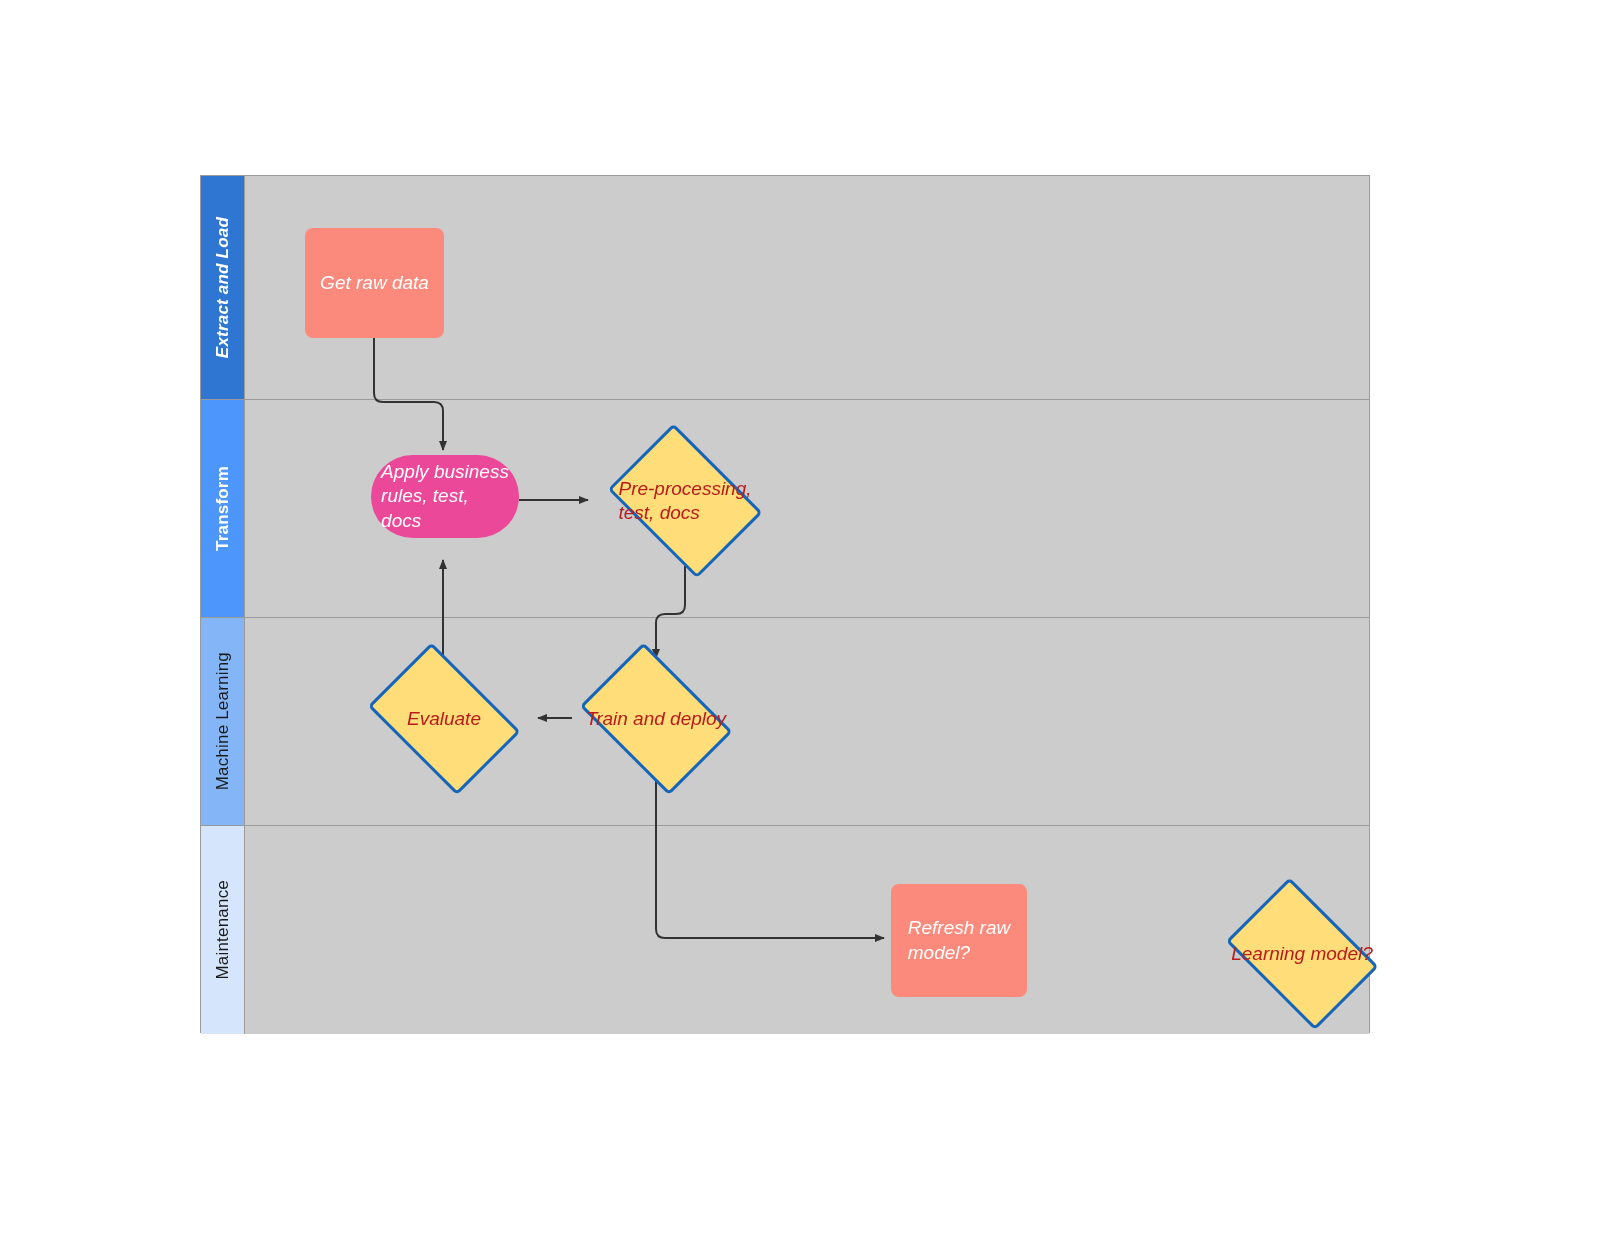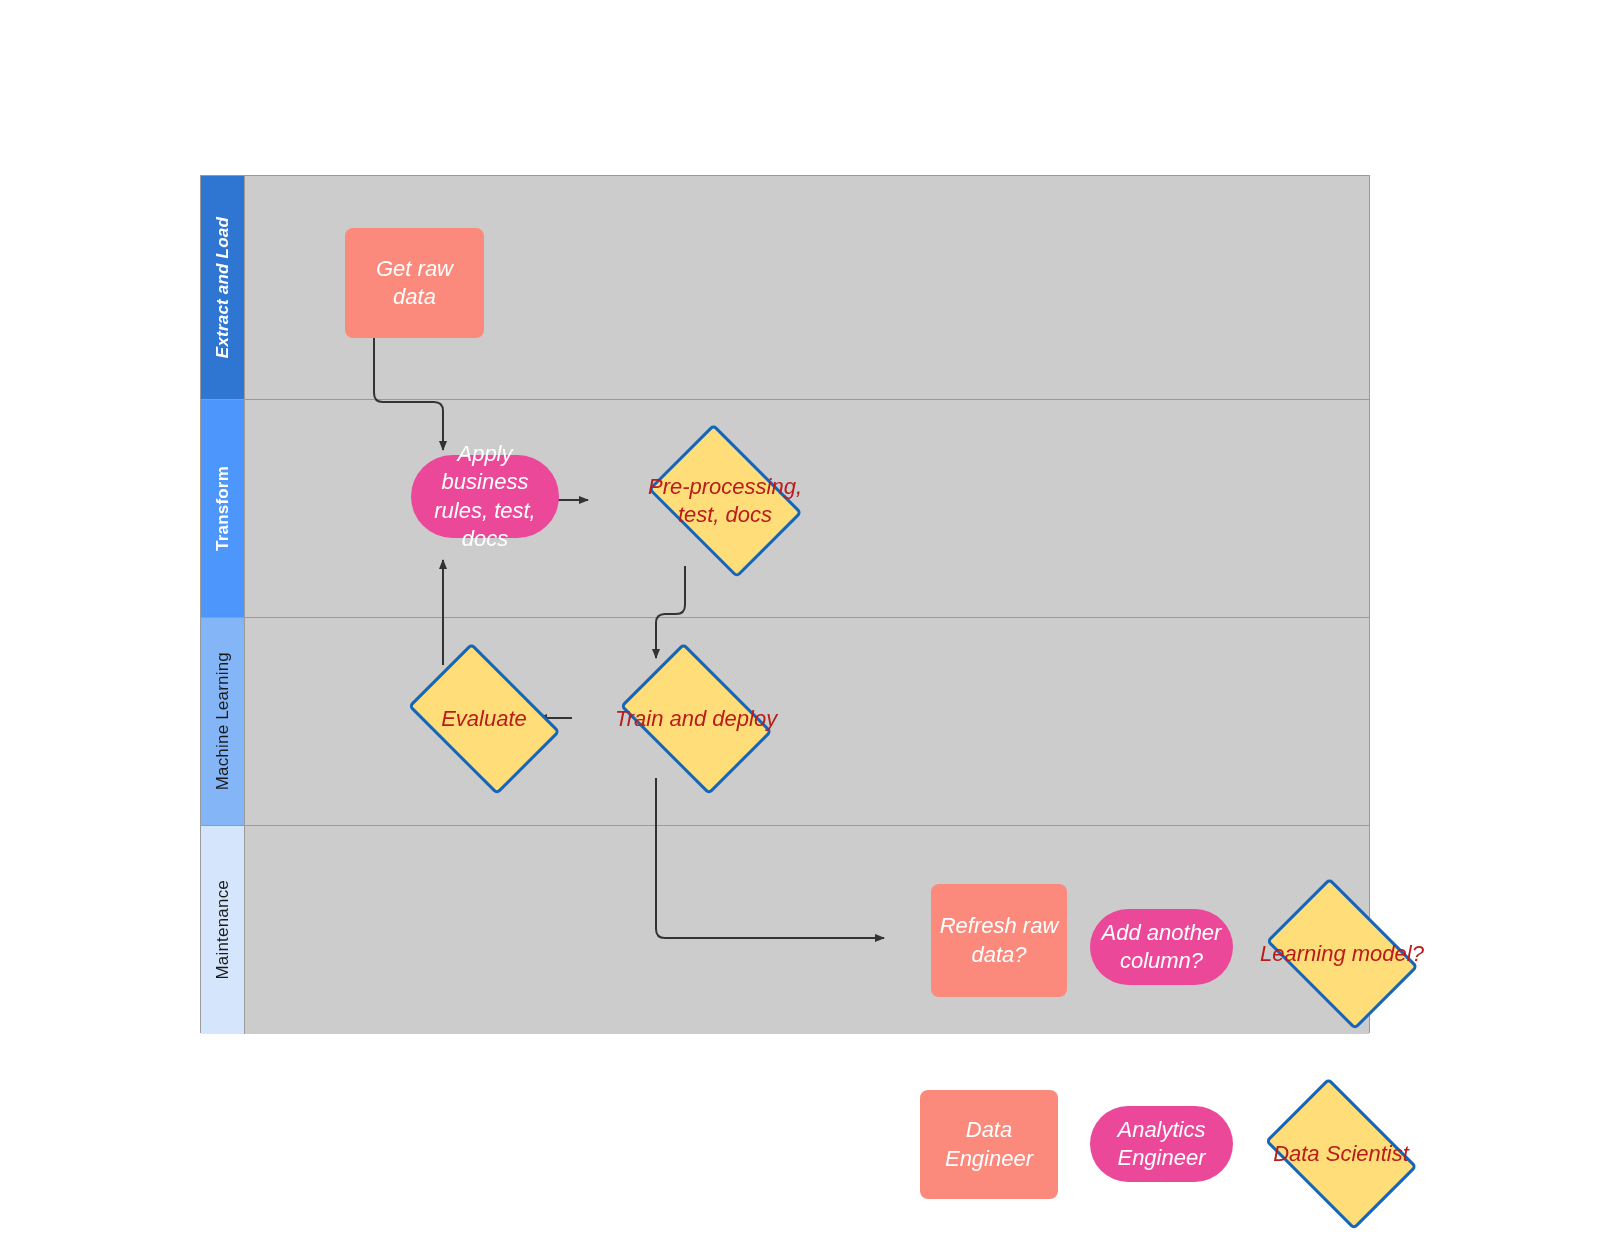--- a/index.html
+++ b/index.html
@@ -80,27 +80,25 @@
   .lane-3 .lane-header span { color: #1a1a1a; font-weight: normal; }
   .lane-4 .lane-header { background: #d5e6fc; }
   .lane-4 .lane-header span { color: #1a1a1a; font-weight: normal; }
 
   
   .node {
     position: absolute;
     display: flex;
     align-items: center;
     justify-content: center;
-    text-align: center;
     font-style: italic;
-    font-size: 22px;
+    font-size: 19px;
     line-height: 1.28;
     box-sizing: border-box;
     z-index: 5;
-    margin-left: 40px;
   }
 
   .shape-rect {
     background: #fc8a7c;
     border-radius: 8px;
     color: #ffffff;
   }
 
   .shape-stadium {
     background: #ec4899;
@@ -232,44 +230,23 @@
     <span class="dia-label">Train and deploy</span>
   </div>
 
   <div class="node shape-diamond" style="left:355px; top:655px; width:178px; height:128px;">
     <span class="dia-bg"></span>
     <span class="dia-label">Evaluate</span>
   </div>
 
   <div class="node shape-rect" style="left:891px; top:884px; width:136px; height:113px;">
     <span class="lbl">Refresh raw
-data?</span>
-  </div>
-
-  <div class="node shape-stadium" style="left:1050px; top:909px; width:143px; height:76px;">
-    <span class="lbl">Add another
-column?</span>
-  </div>
+model?</span>
+  </div>
+
 
   <div class="node shape-diamond" style="left:1213px; top:890px; width:178px; height:128px;">
     <span class="dia-bg"></span>
     <span class="dia-label">Learning model?</span>
   </div>
 
-  <div class="legend">
-
-    <div class="node shape-rect" style="left:10px; top:10px; width:138px; height:109px;">
-      <span class="lbl">Data Engineer</span>
-    </div>
-
-    <div class="node shape-stadium" style="left:180px; top:26px; width:143px; height:76px;">
-      <span class="lbl">Analytics
-Engineer</span>
-    </div>
-
-    <div class="node shape-diamond" style="left:342px; top:10px; width:178px; height:128px;">
-      <span class="dia-bg"></span>
-      <span class="dia-label">Data Scientist</span>
-    </div>
-
-  </div>
 
 </div>
 
 </body></html>

